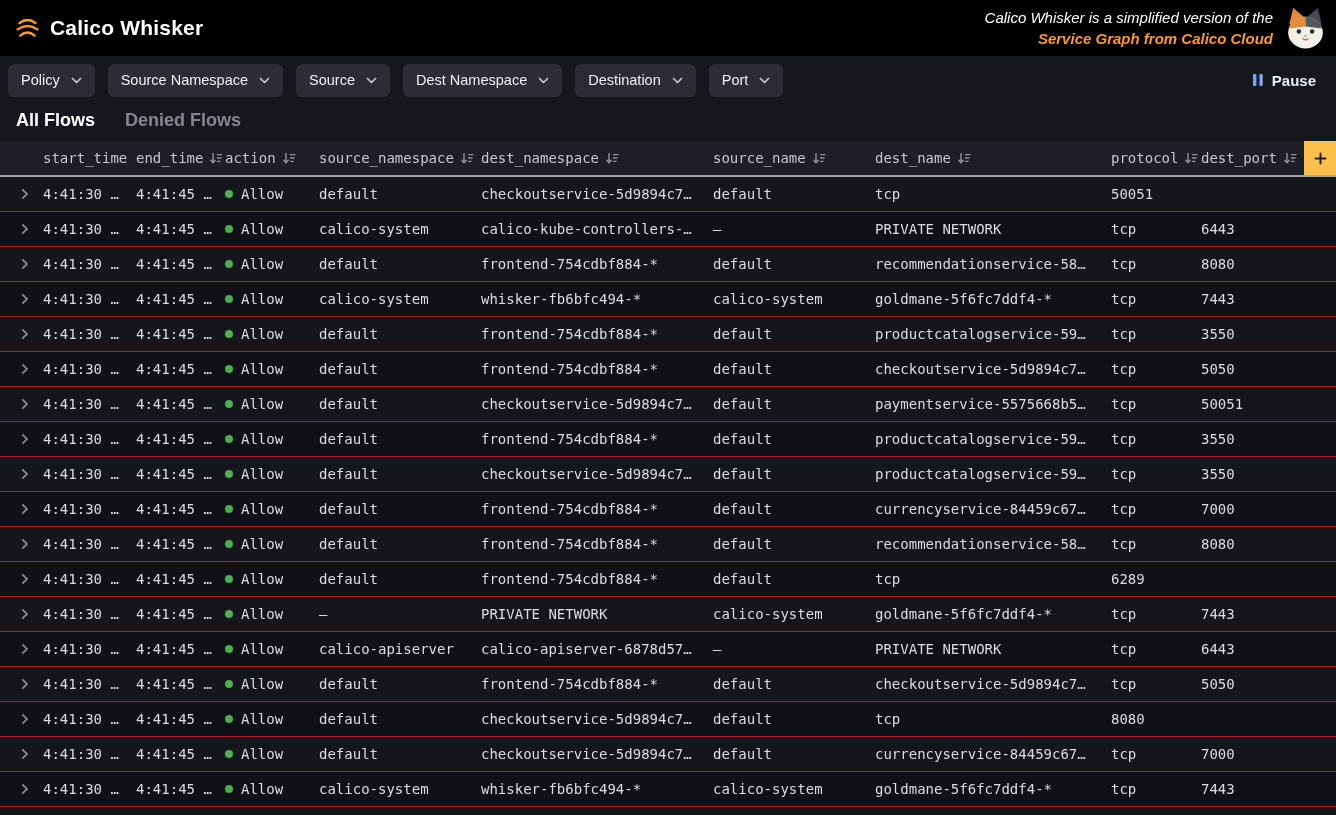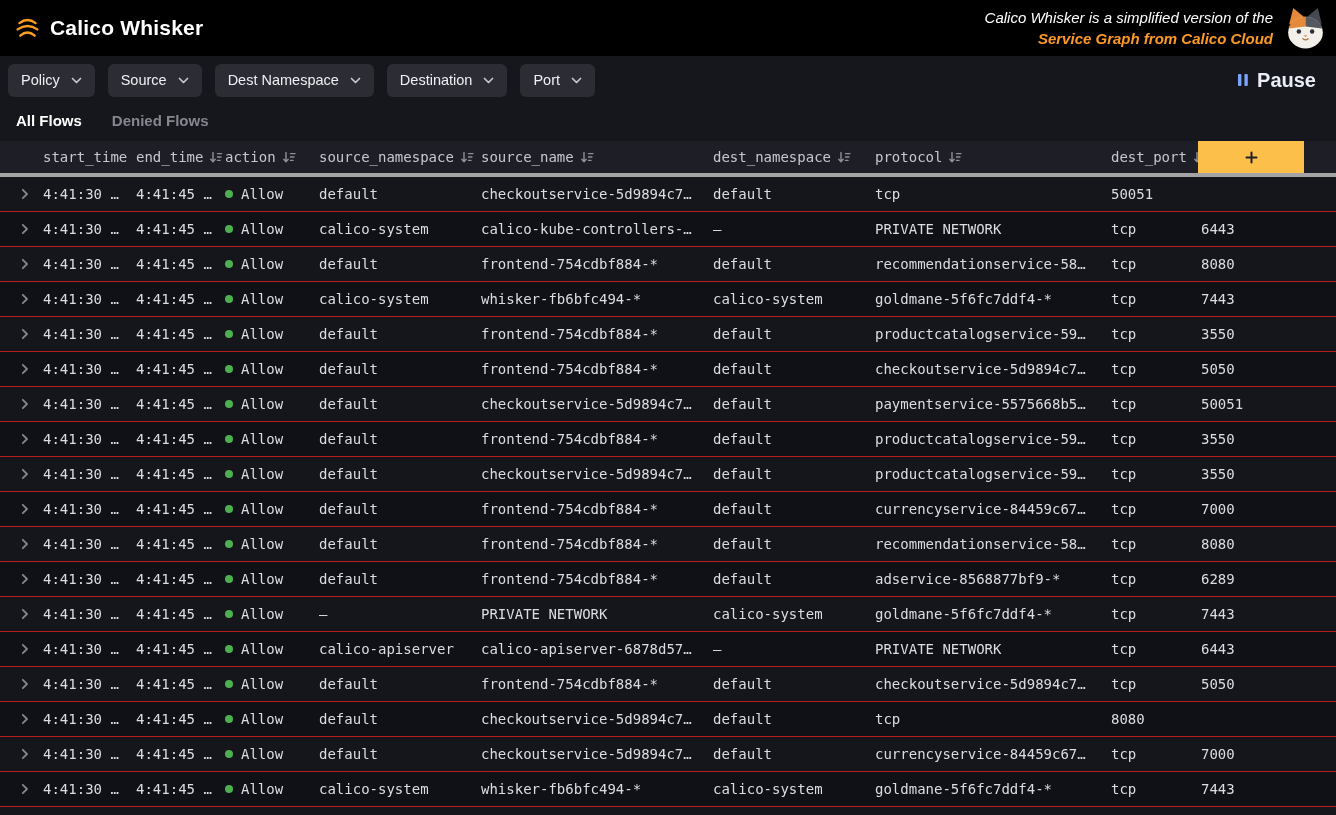--- a/index.html
+++ b/index.html
@@ -20,30 +20,30 @@
   .tag2 { color:var(--link-orange,#fc9928); font-weight:700; text-decoration:none; cursor:pointer; display:inline-block;text-align:right; }
   .mascot { width:49px; height:49px; }
 
   
   .filterbar { height:48px; background:#16171c; display:flex; align-items:center; gap:13px; padding:0 16px 0 8px; }
   .filter-btn {
     height:33px; background:#2b2c34; border:none; border-radius:6px;
     color:#eef0f3; font-family:"Liberation Sans", sans-serif; font-size:14.5px;
     display:flex; align-items:center; gap:11px; padding:0 13px; cursor:pointer;
   }
-  .pause-btn { margin-left:auto; display:flex; align-items:center; gap:8px; color:#e9edf7; font-size:20px; font-weight:600; cursor:pointer; padding-right:4px; }
+  .pause-btn { margin-left:auto; display:flex; align-items:center; gap:8px; color:#e9edf7; font-size:15px; font-weight:600; cursor:pointer; padding-right:4px; }
 
   
   .tabs { height:37px; background:#16171c; display:flex; align-items:center; gap:30px; padding:0 0 4px 16px; }
-  .tab { font-size:15px; font-weight:700; color:#85868f; cursor:pointer; }
+  .tab { font-size:18px; font-weight:700; color:#85868f; cursor:pointer; }
   .tab.active { color:#fff; }
 
   
   .grid { display:grid; grid-template-columns:40px 93px 89px 94px 162px 232px 162px 236px 90px 106px 32px; }
-  .table-head { height:36px; background:#1e1f26; border-bottom:4px solid #a3a3a3; }
+  .table-head { height:36px; background:#1e1f26; border-bottom:2px solid #a3a3a3; }
   .th {
     display:flex; align-items:center; gap:6px; color:#c7c8cf;
     font-family:"DejaVu Sans Mono", monospace; font-size:14px;
     overflow:hidden; white-space:nowrap; padding-left:3px; cursor:pointer;
   }
   .th .sort-icon { flex:none; }
   .add-cell { background:var(--add-button-amber,#fcc04a); display:flex; align-items:center; justify-content:center; padding-left:0; cursor:pointer; }
   .table-body { }
   .tr { height:35px; border-bottom:1px solid #b91c1c; cursor:pointer; }
   .tr:nth-child(odd) { background:#15161c; }
@@ -83,20 +83,26 @@
       <circle cx="30.5" cy="27" r="2.2" fill="#2d2d33"></circle>
       <polygon points="22.3,30.5 25.7,30.5 24,32.6" fill="#d98d64"></polygon>
       <path d="M21.5 34 Q24 36.2 26.5 34" stroke="#b07642" stroke-width="1.4" fill="none" stroke-linecap="round"></path>
     </svg>
   </div>
 </div>
 
 <div class="filterbar">
   <button class="filter-btn">
     <span>Policy</span>
+    <svg width="11" height="7" viewBox="0 0 11 7">
+        <path d="M1.5 1.5 L5.5 5.5 L9.5 1.5" stroke="#c7c8cf" stroke-width="1.7" fill="none" stroke-linecap="round" stroke-linejoin="round"></path>
+      </svg>
+  </button>
+  <button class="filter-btn">
+    <span>Source Namespace</span>
     <svg width="11" height="7" viewBox="0 0 11 7">
         <path d="M1.5 1.5 L5.5 5.5 L9.5 1.5" stroke="#c7c8cf" stroke-width="1.7" fill="none" stroke-linecap="round" stroke-linejoin="round"></path>
       </svg>
   </button>
   <button class="filter-btn">
     <span>Source</span>
     <svg width="11" height="7" viewBox="0 0 11 7">
         <path d="M1.5 1.5 L5.5 5.5 L9.5 1.5" stroke="#c7c8cf" stroke-width="1.7" fill="none" stroke-linecap="round" stroke-linejoin="round"></path>
       </svg>
   </button>
@@ -153,28 +159,35 @@
         </svg>
       </div>
       <div class="th">
         <span class="th-label">source_namespace</span>
         <svg class="sort-icon" width="14" height="13" viewBox="0 0 14 13">
           <path d="M4 1.5 V10.5 M1.8 8.3 L4 10.7 L6.2 8.3" stroke="#8f909a" stroke-width="1.4" fill="none" stroke-linecap="round" stroke-linejoin="round"></path>
           <path d="M8.5 2.6 H13 M8.5 6 H12 M8.5 9.4 H11" stroke="#8f909a" stroke-width="1.4" stroke-linecap="round"></path>
         </svg>
       </div>
       <div class="th">
+        <span class="th-label">dest_namespace</span>
+        <svg class="sort-icon" width="14" height="13" viewBox="0 0 14 13">
+          <path d="M4 1.5 V10.5 M1.8 8.3 L4 10.7 L6.2 8.3" stroke="#8f909a" stroke-width="1.4" fill="none" stroke-linecap="round" stroke-linejoin="round"></path>
+          <path d="M8.5 2.6 H13 M8.5 6 H12 M8.5 9.4 H11" stroke="#8f909a" stroke-width="1.4" stroke-linecap="round"></path>
+        </svg>
+      </div>
+      <div class="th">
         <span class="th-label">source_name</span>
         <svg class="sort-icon" width="14" height="13" viewBox="0 0 14 13">
           <path d="M4 1.5 V10.5 M1.8 8.3 L4 10.7 L6.2 8.3" stroke="#8f909a" stroke-width="1.4" fill="none" stroke-linecap="round" stroke-linejoin="round"></path>
           <path d="M8.5 2.6 H13 M8.5 6 H12 M8.5 9.4 H11" stroke="#8f909a" stroke-width="1.4" stroke-linecap="round"></path>
         </svg>
       </div>
       <div class="th">
-        <span class="th-label">dest_namespace</span>
+        <span class="th-label">dest_name</span>
         <svg class="sort-icon" width="14" height="13" viewBox="0 0 14 13">
           <path d="M4 1.5 V10.5 M1.8 8.3 L4 10.7 L6.2 8.3" stroke="#8f909a" stroke-width="1.4" fill="none" stroke-linecap="round" stroke-linejoin="round"></path>
           <path d="M8.5 2.6 H13 M8.5 6 H12 M8.5 9.4 H11" stroke="#8f909a" stroke-width="1.4" stroke-linecap="round"></path>
         </svg>
       </div>
       <div class="th">
         <span class="th-label">protocol</span>
         <svg class="sort-icon" width="14" height="13" viewBox="0 0 14 13">
           <path d="M4 1.5 V10.5 M1.8 8.3 L4 10.7 L6.2 8.3" stroke="#8f909a" stroke-width="1.4" fill="none" stroke-linecap="round" stroke-linejoin="round"></path>
           <path d="M8.5 2.6 H13 M8.5 6 H12 M8.5 9.4 H11" stroke="#8f909a" stroke-width="1.4" stroke-linecap="round"></path>
@@ -421,21 +434,20 @@
         </div>
         <div class="td">4:41:30 …</div>
         <div class="td">4:41:45 …</div>
         <div class="td">
           <span class="dot"></span>
           <span>Allow</span>
         </div>
         <div class="td">default</div>
         <div class="td">frontend-754cdbf884-*</div>
         <div class="td">default</div>
-        <div class="td">adservice-8568877bf9-*</div>
         <div class="td">tcp</div>
         <div class="td">6289</div>
         <div class="td"></div>
       </div>
       <div class="tr grid">
         <div class="td chev-cell">
           <svg width="8" height="12" viewBox="0 0 8 12">
             <path d="M1.8 1.8 L6 6 L1.8 10.2" stroke="currentColor" stroke-width="1.8" fill="none" stroke-linecap="round" stroke-linejoin="round"></path>
           </svg>
         </div>

